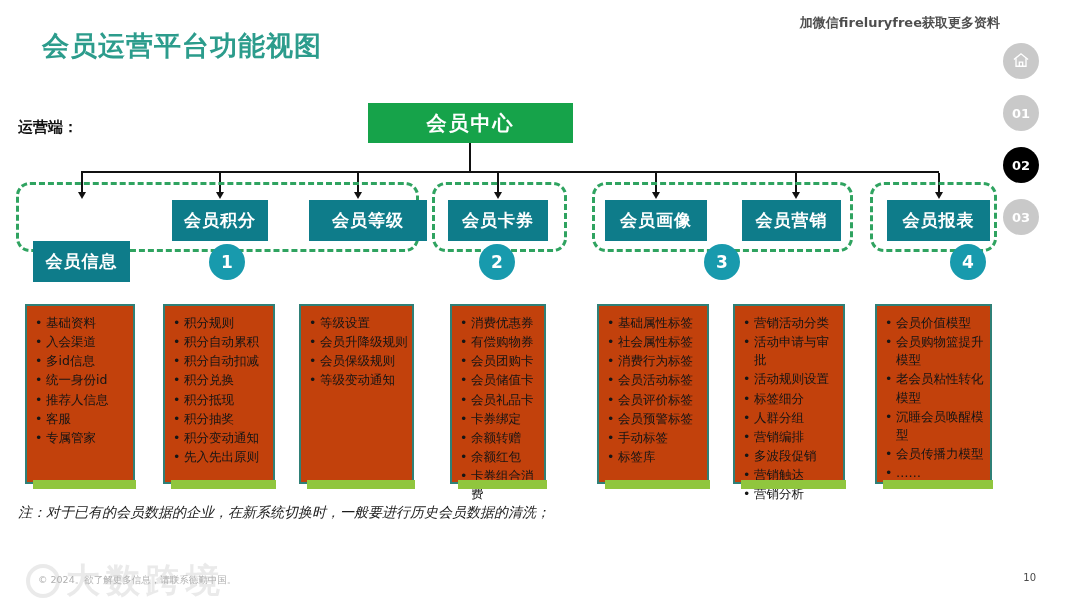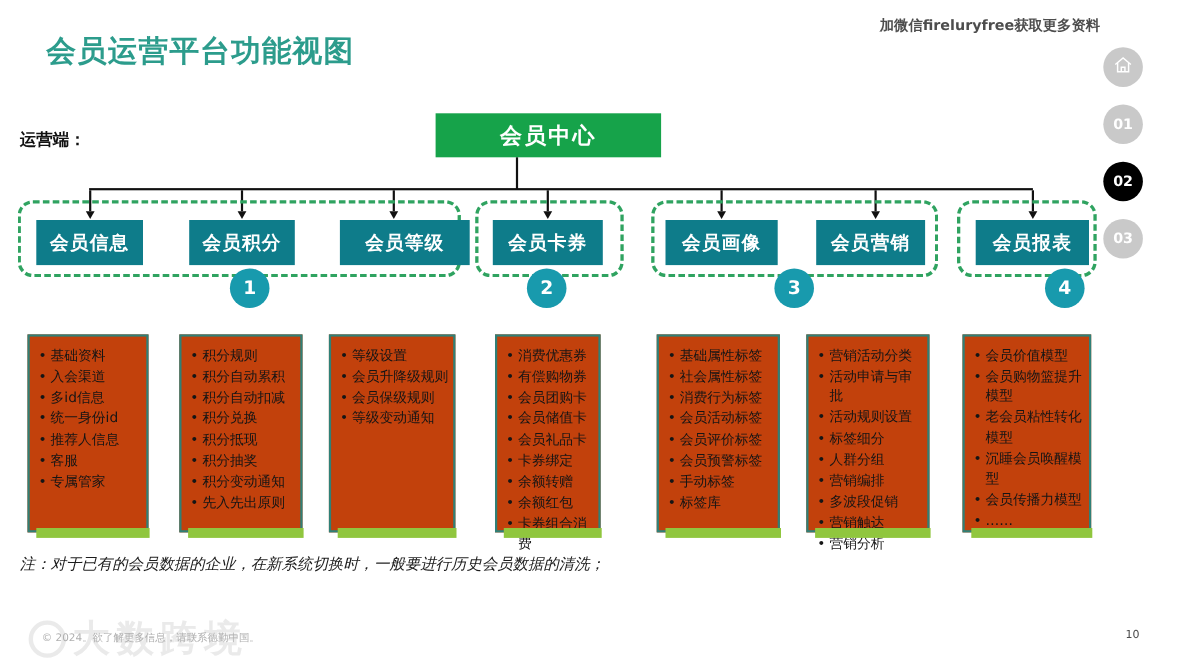--- a/index.html
+++ b/index.html
@@ -17,21 +17,21 @@
     position:absolute; right:80px; top:14px;
     font-size:13px; font-weight:600; color:#2f2f2f; opacity:.85;margin-left:40px;
   }
   .side-label {
     position:absolute; left:18px; top:118px;
     font-size:15px; font-weight:600; color:#111;
   }
   .root-box {
     position:absolute; left:368px; top:103px; width:205px; height:40px;
     background:#16A34A; color:#fff; font-size:20px; font-weight:bold;
-    display:flex; align-items:center; justify-content:center; letter-spacing:2px;margin-left:28px;
+    display:flex; align-items:center; justify-content:center; letter-spacing:2px;
   }
   
   .stub { position:absolute; width:0; border-left:2px solid #111; }
   .root-stub { left:469px; top:143px; height:29px; }
   .trunk { position:absolute; left:81px; top:171px; width:858px; height:0; border-top:2px solid #111; }
   .drop { position:absolute; top:173px; height:19px; width:0; border-left:2px solid #111; }
   .drop::after {
     content:""; position:absolute; left:-5px; bottom:-7px;
     border-left:4px solid transparent; border-right:4px solid transparent;
     border-top:7px solid #111;
@@ -46,21 +46,21 @@
   .group1{ left:16px; width:403px; }
   .group2{ left:432px; width:135px; }
   .group3{ left:592px; width:261px; }
   .group4{ left:870px; width:127px; }
   
   .hbox {
     position:absolute; top:200px; height:41px;
     background:#0E7C8A; color:#fff; font-weight:bold; font-size:17px;
     display:flex; align-items:center; justify-content:center; letter-spacing:1px;
   }
-  .h1{left:33px;width:97px;} .h2{left:172px;width:96px;} .h3{left:309px;width:118px;}
+  .h1{left:33px;width:97px;margin-top:41px;} .h2{left:172px;width:96px;} .h3{left:309px;width:118px;}
   .h4{left:448px;width:100px;} .h5{left:605px;width:102px;} .h6{left:742px;width:99px;}
   .h7{left:887px;width:103px;}
   
   .numcircle {
     position:absolute; top:244px; width:36px; height:36px; border-radius:50%;
     background:#189AAD; color:#fff; font-size:17px; font-weight:bold;
     display:flex; align-items:center; justify-content:center; z-index:3;
   }
   .n1{left:209px;} .n2{left:479px;} .n3{left:704px;} .n4{left:950px;}
   

